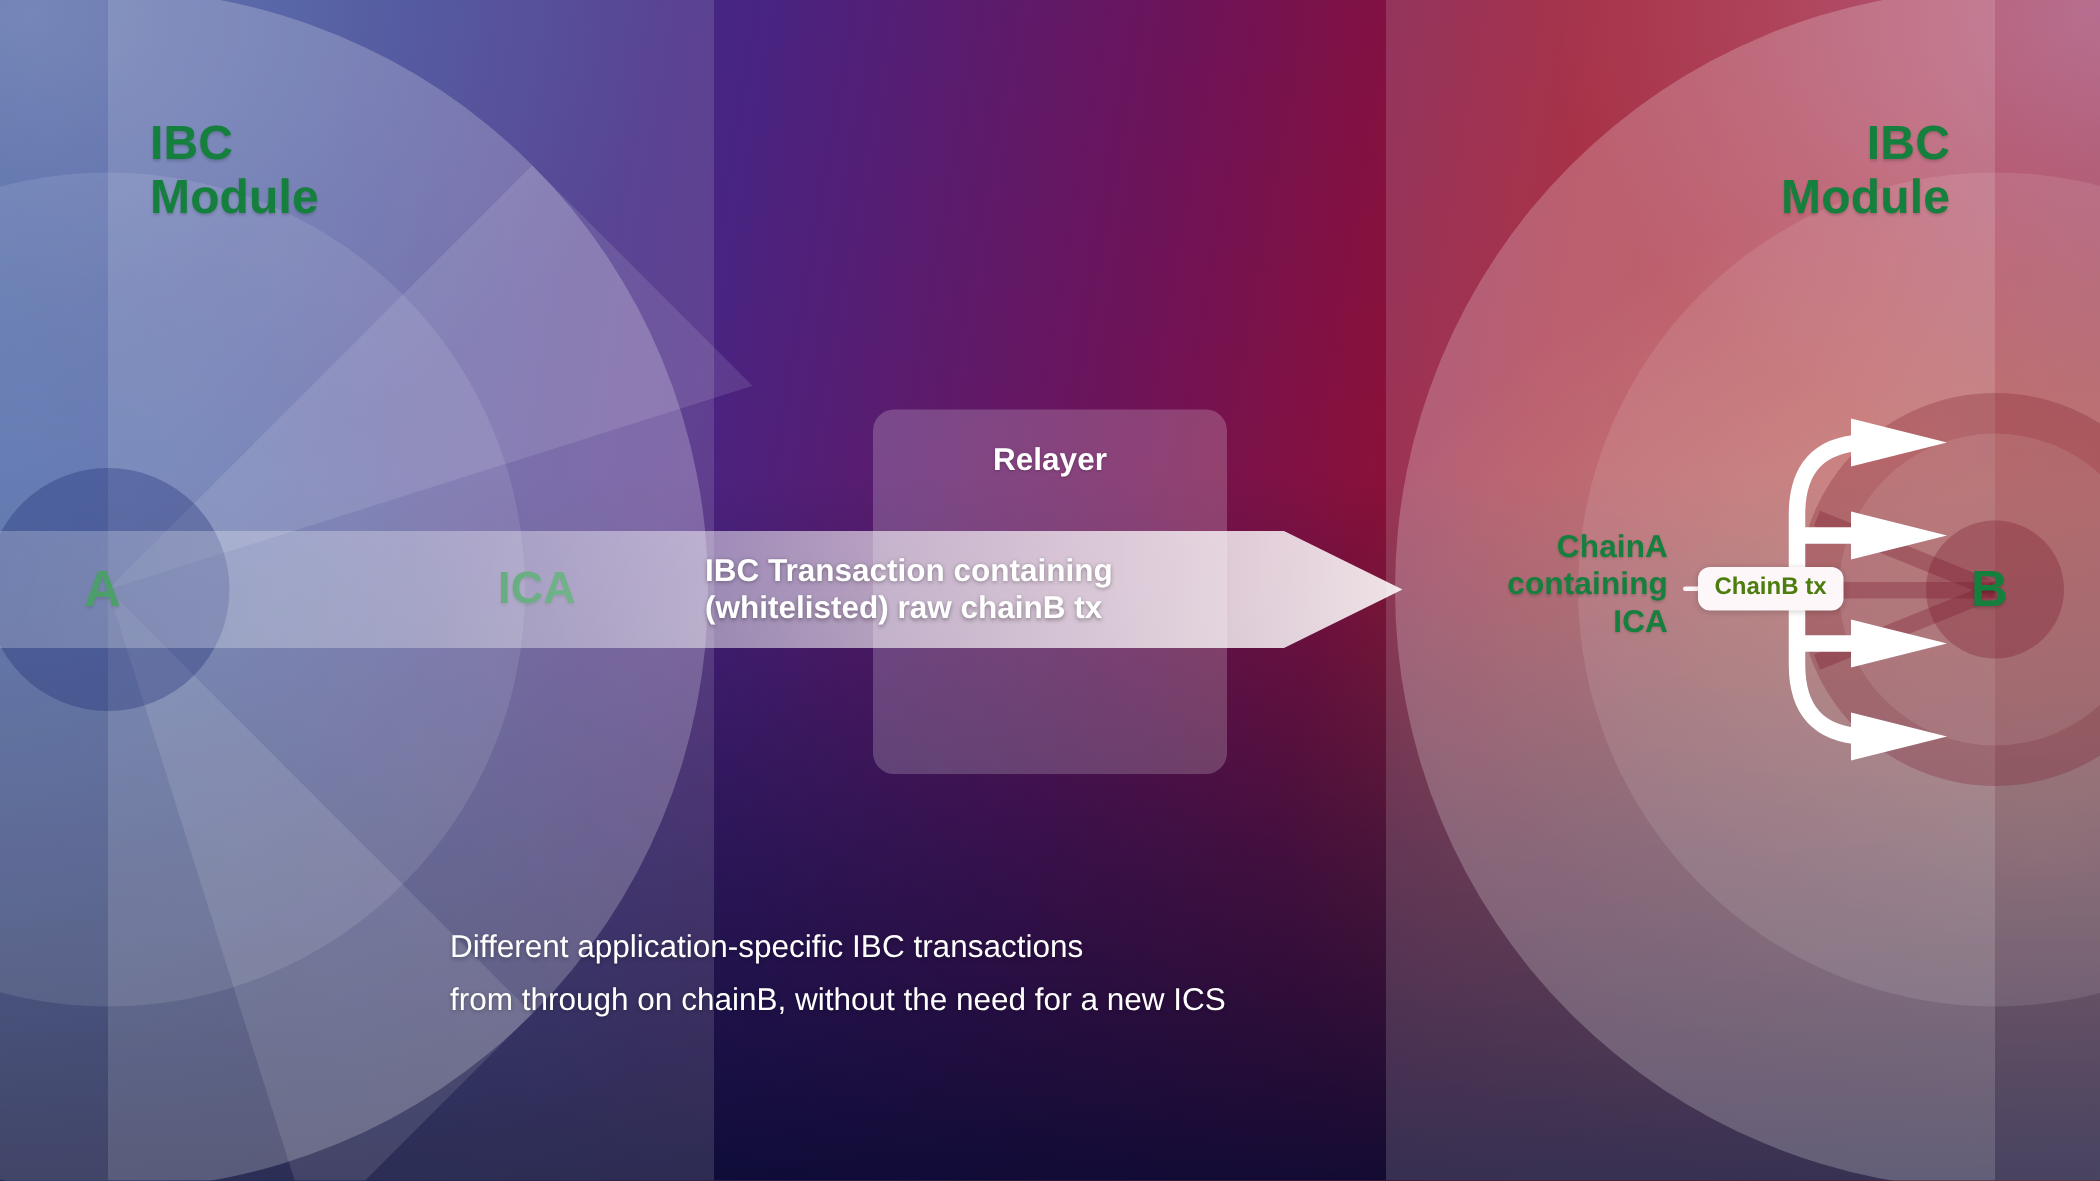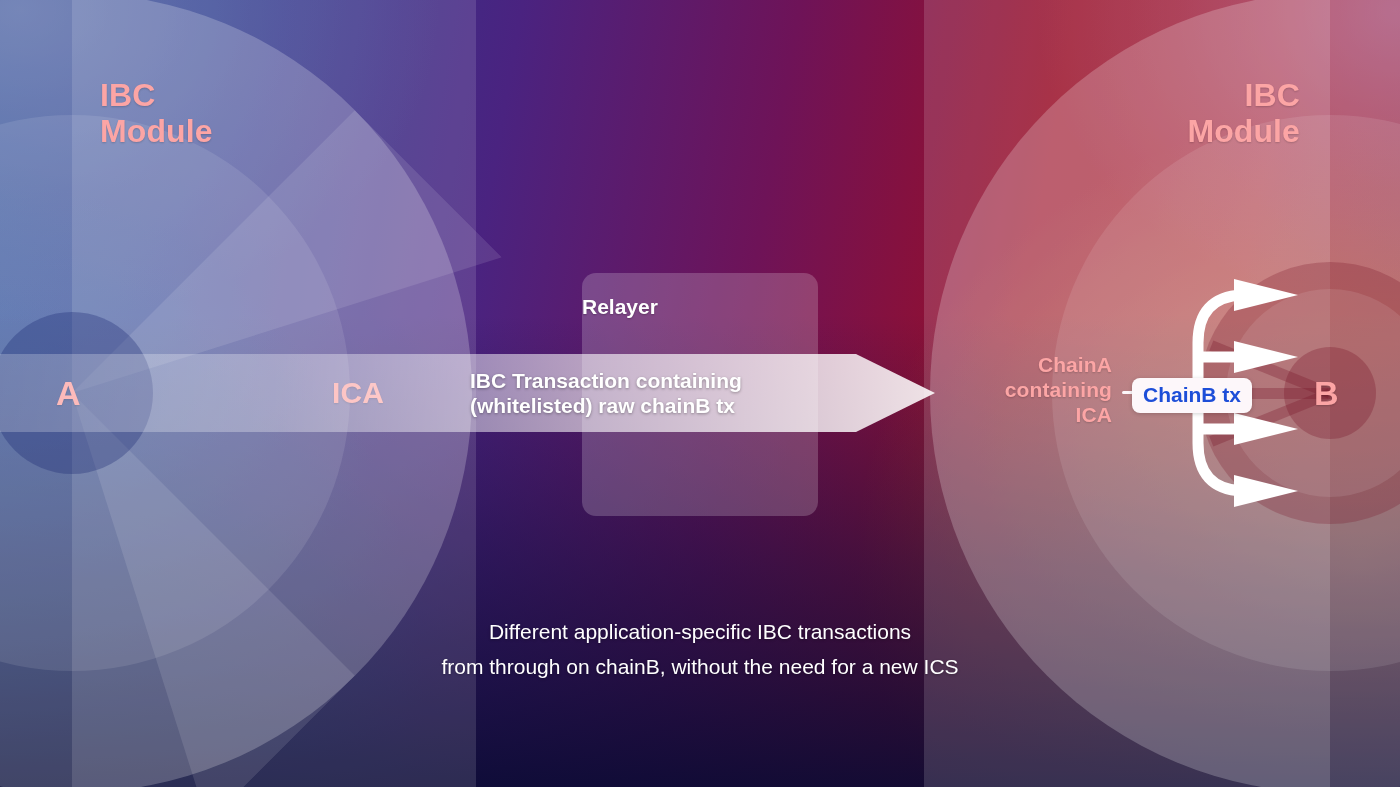--- a/index.html
+++ b/index.html
@@ -78,73 +78,73 @@
 
   
   .spoke{
     position:absolute;left:1330px;top:393px;
     width:128px;height:11px;margin-top:-5.5px;
     transform-origin:0 50%;
     background:rgba(120,20,40,.30);
   }
 
   
-  .lbl{position:absolute;color:#fca5a5;font-weight:700;line-height:1.12;letter-spacing:.1px;text-shadow:0 1px 2px rgba(0,0,0,.18);}
+  .lbl{position:absolute;color:#15803d;font-weight:700;line-height:1.12;letter-spacing:.1px;text-shadow:0 1px 2px rgba(0,0,0,.18);}
   .ibc-left{left:100px;top:78px;font-size:32px;}
   .ibc-right{left:1170px;top:78px;font-size:32px;text-align:right;width:130px;}
   .letter-a{left:56px;top:374px;font-size:34px;}
   .letter-b{left:1314px;top:374px;font-size:34px;}
   .ica-left{left:332px;top:376px;font-size:30px;}
   .ica-right{left:960px;top:352px;font-size:21px;width:152px;text-align:right;line-height:1.2;}
 
   
   .relayer-box{
     position:absolute;left:582px;top:273px;width:236px;height:243px;
     border-radius:14px;
     background:rgba(255,255,255,.20);
   }
   .relayer-title{
     position:absolute;left:582px;top:295px;width:236px;
-    text-align:left;color:#fff;font-size:21px;font-weight:700;
+    text-align:center;color:#fff;font-size:21px;font-weight:700;
     text-shadow:0 1px 2px rgba(0,0,0,.25);
   }
 
   
   .arrow-band{
     position:absolute;left:0px;top:354px;width:935px;height:78px;
     background:linear-gradient(90deg,rgba(255,255,255,.22) 0%,rgba(255,255,255,.30) 30%,rgba(255,255,255,.58) 62%,rgba(255,255,255,.88) 100%);
     clip-path:polygon(0 0, 856px 0, 100% 50%, 856px 100%, 0 100%);
   }
   .arrow-text{
     position:absolute;left:470px;top:368px;width:460px;
     text-align:left;color:#fff;font-size:21px;font-weight:700;line-height:1.2;
     text-shadow:0 1px 3px rgba(0,0,0,.35);
   }
 
   
   .chainb-badge{
     position:absolute;left:1132px;top:378px;
     padding:5px 11px 6px;border-radius:8px;
     background:#fdf7fa;
-    color:#1d4ed8;font-size:21px;font-weight:700;
+    color:#4d7c0f;font-size:16px;font-weight:700;
     box-shadow:0 1px 4px rgba(0,0,0,.18);
     white-space:nowrap;
   }
   .badge-stub{
     position:absolute;left:1122px;top:391px;width:12px;height:3px;border-radius:2px;
     background:#fdf7fa;
   }
 
   
   .branch{position:absolute;left:1150px;top:255px;}
 
   
   .caption{
     position:absolute;left:300px;top:614px;width:800px;
-    text-align:center;color:#fff;font-size:21px;font-weight:400;line-height:1.68;
+    color:#fff;font-size:21px;font-weight:400;line-height:1.68;
     text-shadow:0 1px 3px rgba(0,0,0,.3);
   }
 </style>
 </head>
 <body>
 
 <div id="stage">
 
   <div class="bg-base"></div>
   <div class="bg-warm"></div>

